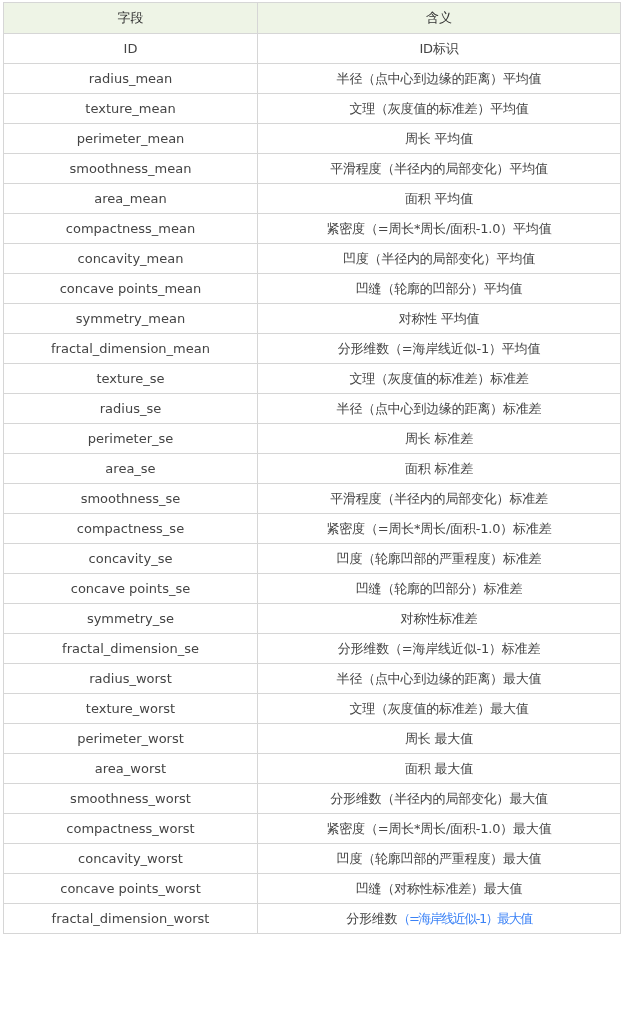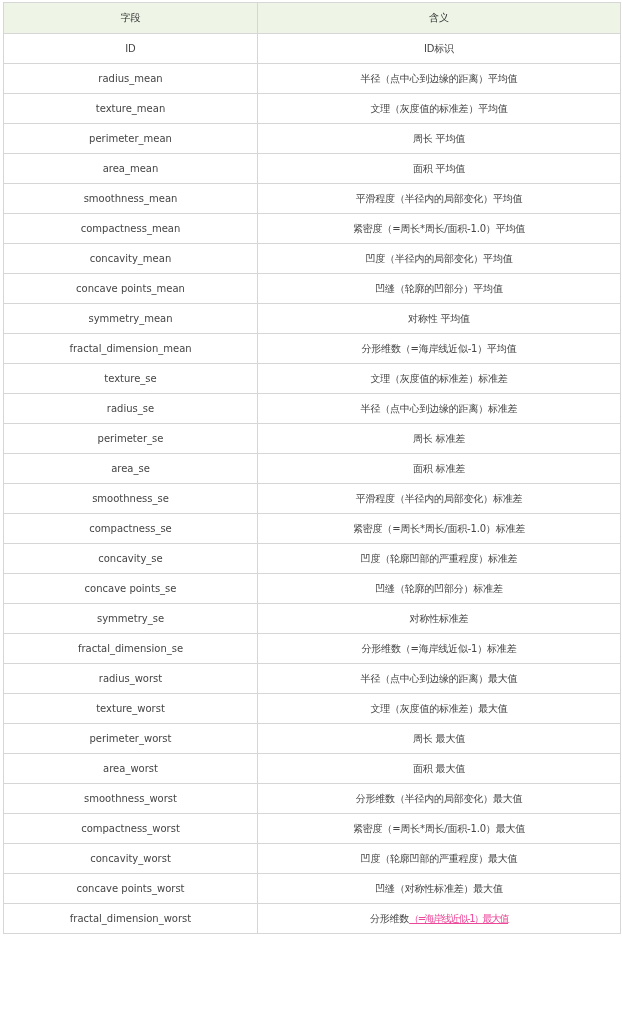--- a/index.html
+++ b/index.html
@@ -3,38 +3,38 @@
   <meta charset="utf-8">
   <style>
     html, body { margin: 0; padding: 0; background: #ffffff; }
     body { width: 622px; height: 1031px; position: relative; overflow: hidden; }
     .table-wrap { position: absolute; left: 3px; top: 2px; width: 617px; }
     table {
       border-collapse: collapse;
       width: 617px;
       table-layout: fixed;
       font-family: "DejaVu Sans", "Liberation Sans", sans-serif;
-      font-size: 10px;
+      font-size: 13px;
       color: #444444;
     }
     col.c1 { width: 254px; }
     col.c2 { width: 363px; }
     th, td {
       border: 1px solid #d6d6d6;
       height: 29px;
       padding: 0 4px;
       text-align: center;
       vertical-align: middle;
       white-space: nowrap;
       overflow: hidden;
       font-weight: normal;
     }
     th { background: #eef4e6; color: #333333; height: 30px; }
     td.desc { letter-spacing: -0.2px; }
-    .wm { color: #ec4899; letter-spacing: -1.5px; text-decoration: underline; }
+    .wm { color: #3b82f6; letter-spacing: -1.5px; }
   </style>
 </head>
 <body>
 
 <div class="table-wrap">
   <table>
     <colgroup>
         <col class="c1">
         <col class="c2">
       </colgroup>
@@ -55,26 +55,26 @@
         </tr>
       <tr>
           <td>texture_mean</td>
           <td class="desc">文理（灰度值的标准差）平均值</td>
         </tr>
       <tr>
           <td>perimeter_mean</td>
           <td class="desc">周长 平均值</td>
         </tr>
       <tr>
+          <td>smoothness_mean</td>
+          <td class="desc">平滑程度（半径内的局部变化）平均值</td>
+        </tr>
+      <tr>
           <td>area_mean</td>
           <td class="desc">面积 平均值</td>
-        </tr>
-      <tr>
-          <td>smoothness_mean</td>
-          <td class="desc">平滑程度（半径内的局部变化）平均值</td>
         </tr>
       <tr>
           <td>compactness_mean</td>
           <td class="desc">紧密度（=周长*周长/面积-1.0）平均值</td>
         </tr>
       <tr>
           <td>concavity_mean</td>
           <td class="desc">凹度（半径内的局部变化）平均值</td>
         </tr>
       <tr>

